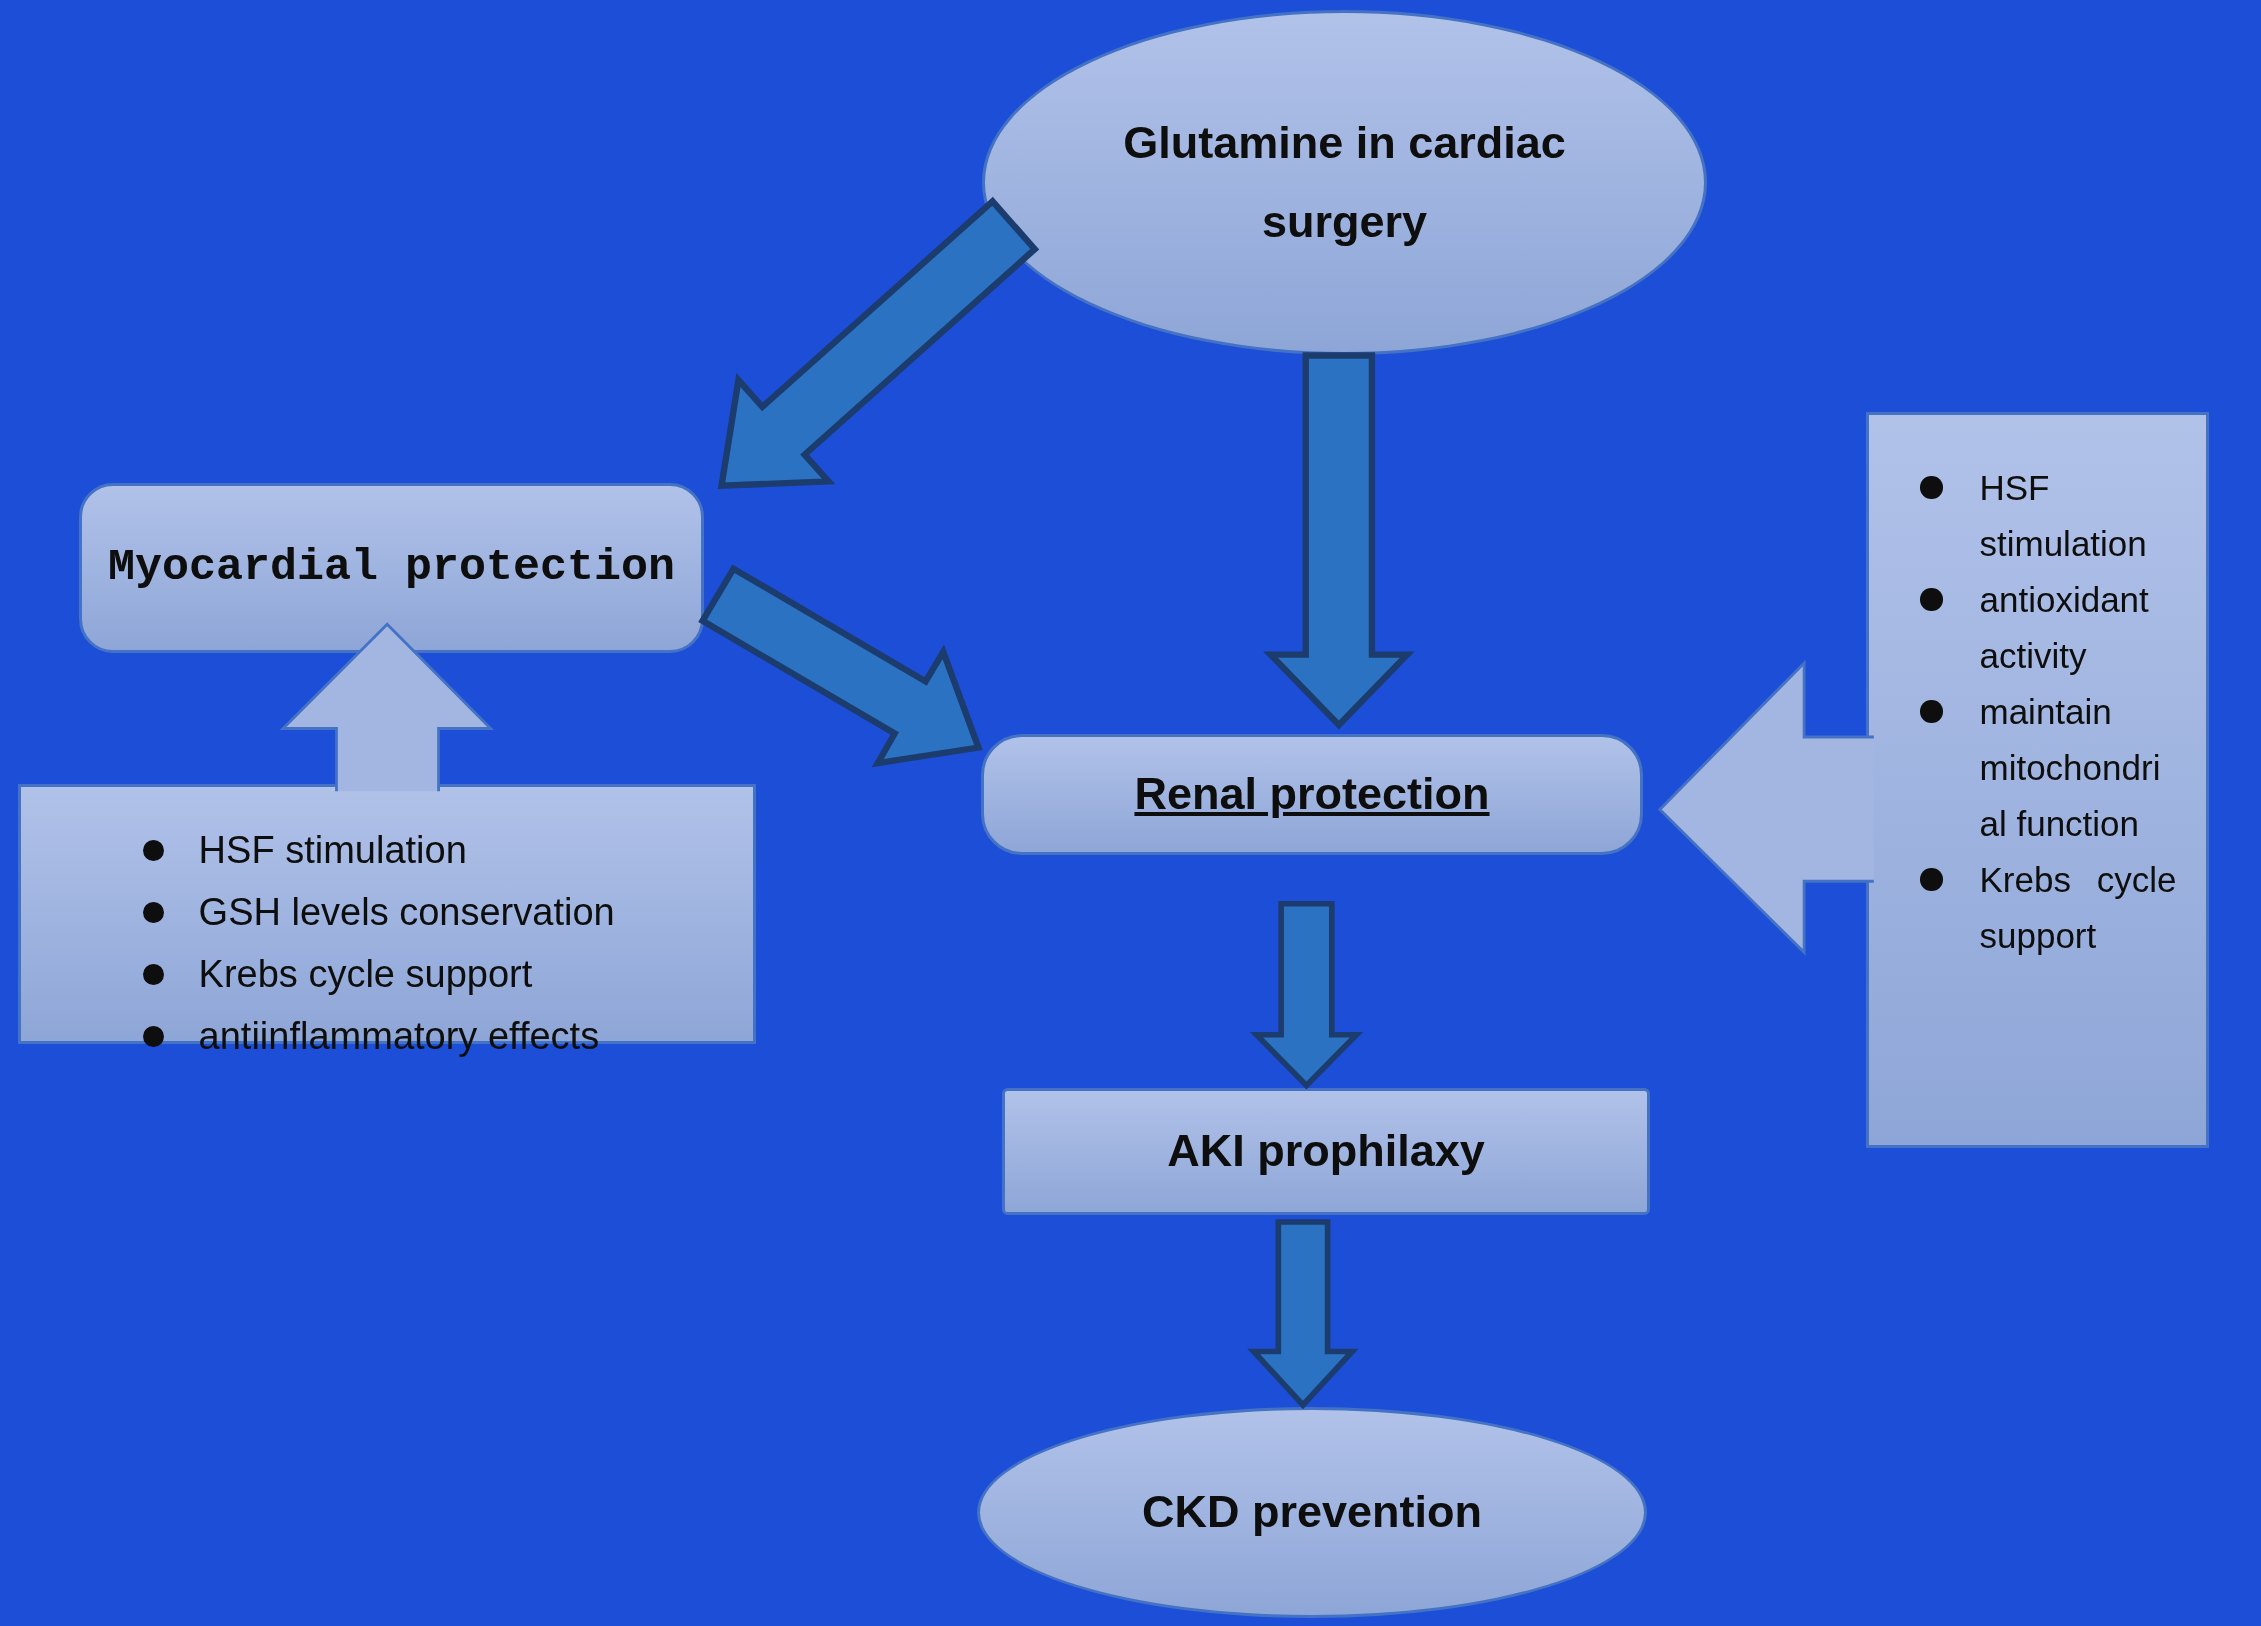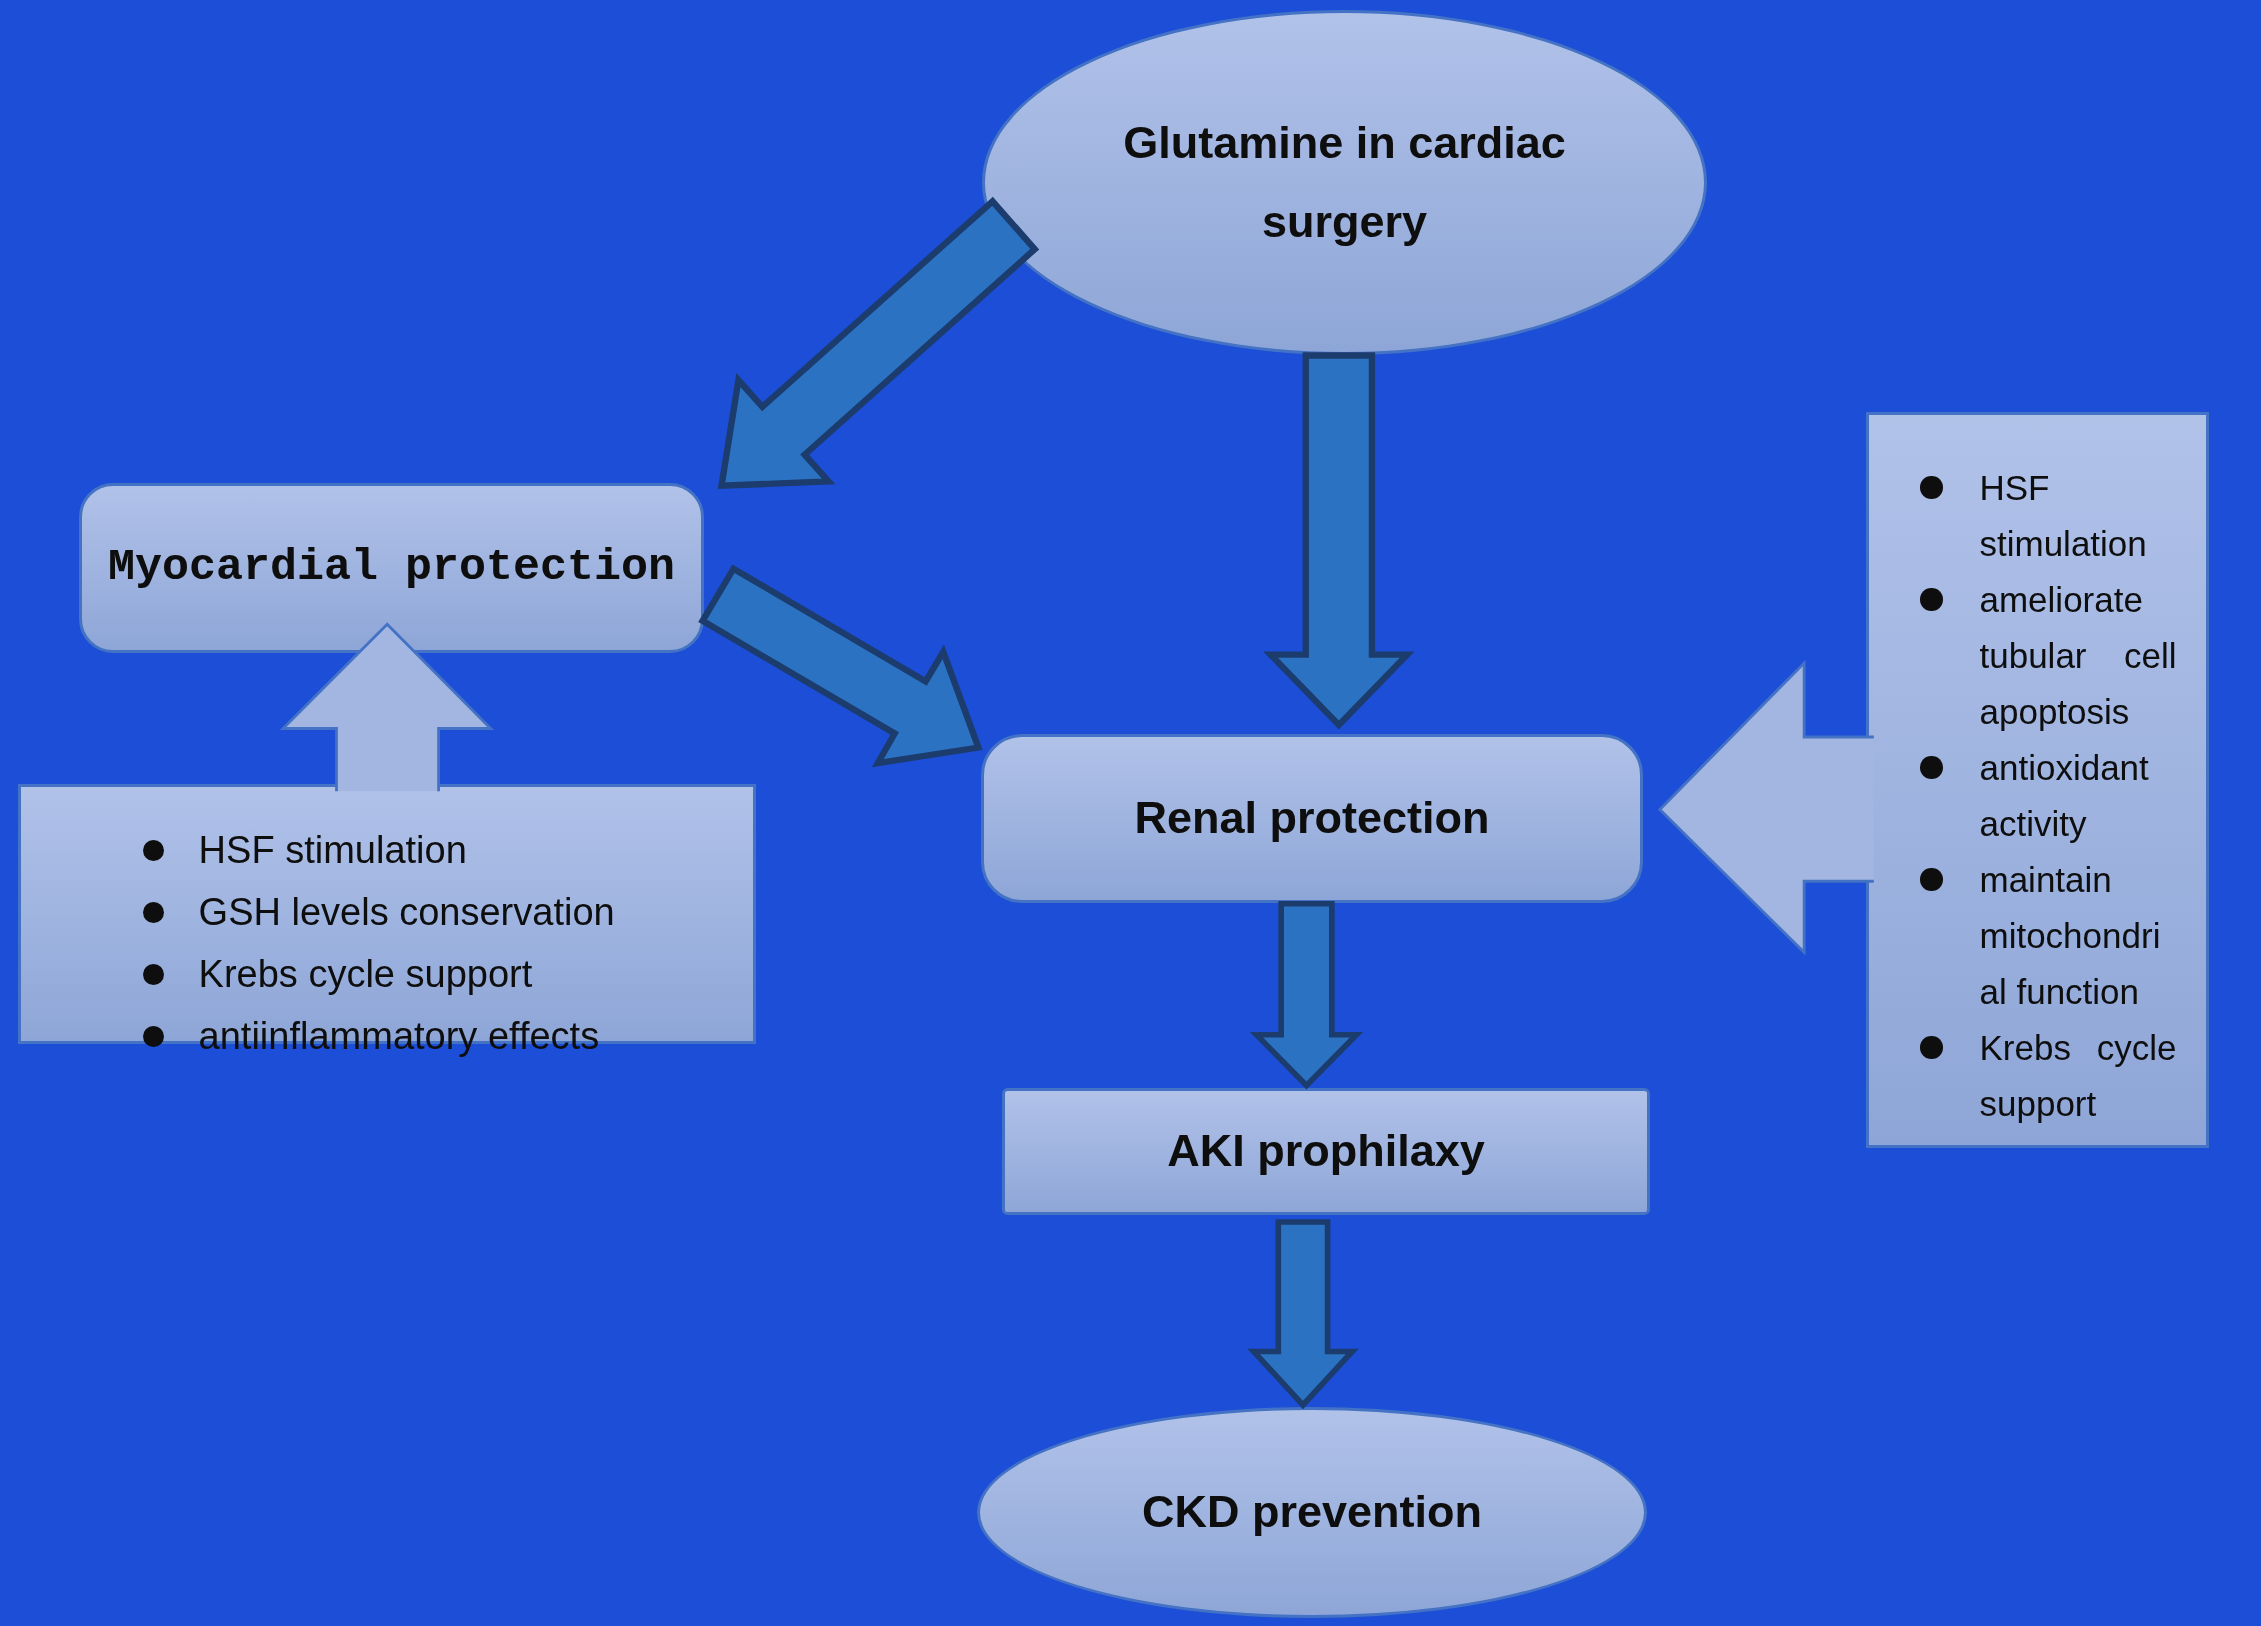--- a/index.html
+++ b/index.html
@@ -11,21 +11,21 @@
   .canvas{position:relative;width:2261px;height:1626px;background:#1d4ed8;overflow:hidden;
           font-family:"Liberation Sans", sans-serif;color:var(--text);}
   .node{position:absolute;display:flex;align-items:center;justify-content:center;
         background:linear-gradient(180deg,var(--node-fill-top),var(--node-fill-bottom));
         border:3.5px solid var(--node-border);box-sizing:border-box;}
   .node-label{font-weight:700;font-size:45px;line-height:1.75;text-align:center;color:var(--text);}
   .ellipse{border-radius:50%;}
   #n-glutamine{left:982px;top:10px;width:725px;height:345px;}
   #n-glutamine .node-label{width:507px;}
   #n-myocardial{left:79px;top:483px;width:625px;height:170px;border-radius:34px;font-family:Liberation Mono, monospace;}
-  #n-renal{left:981px;top:734px;width:662px;height:169px;border-radius:41px;}
+  #n-renal{left:981px;top:734px;width:662px;height:121px;border-radius:41px;text-decoration:underline;}
   #n-aki{left:1002px;top:1088px;width:648px;height:127px;border-radius:5.6px;}
   #n-ckd{left:977px;top:1407px;width:670px;height:211px;}
   .panel{position:absolute;background:linear-gradient(180deg,var(--node-fill-top),var(--node-fill-bottom));
          border:3.5px solid var(--node-border);box-sizing:border-box;}
   #p-left{left:17.6px;top:784px;width:738px;height:260px;}
   #p-right{left:1866px;top:412px;width:343px;height:736px;}
   ul.blist{list-style:none;margin:11px;padding:0;}
   #p-left ul.blist{padding:32px 14px 0 111px;}
   #p-left li.bitem{display:flex;align-items:flex-start;margin:0 0 21px 0;
                    font-size:38px;line-height:41px;}
@@ -88,24 +88,20 @@
   </div>
 
   <div class="panel" id="p-right">
     <ul class="blist">
       <li class="bitem">
         <span class="dot"></span>
         <span class="btext">HSF stimulation</span>
       </li>
       <li class="bitem">
         <span class="dot"></span>
-        <span class="btext">ameliorate tubular cell apoptosis</span>
-      </li>
-      <li class="bitem">
-        <span class="dot"></span>
         <span class="btext">antioxidant activity</span>
       </li>
       <li class="bitem">
         <span class="dot"></span>
         <span class="btext">maintain mitochondrial function</span>
       </li>
       <li class="bitem">
         <span class="dot"></span>
         <span class="btext">Krebs cycle support</span>
       </li>

